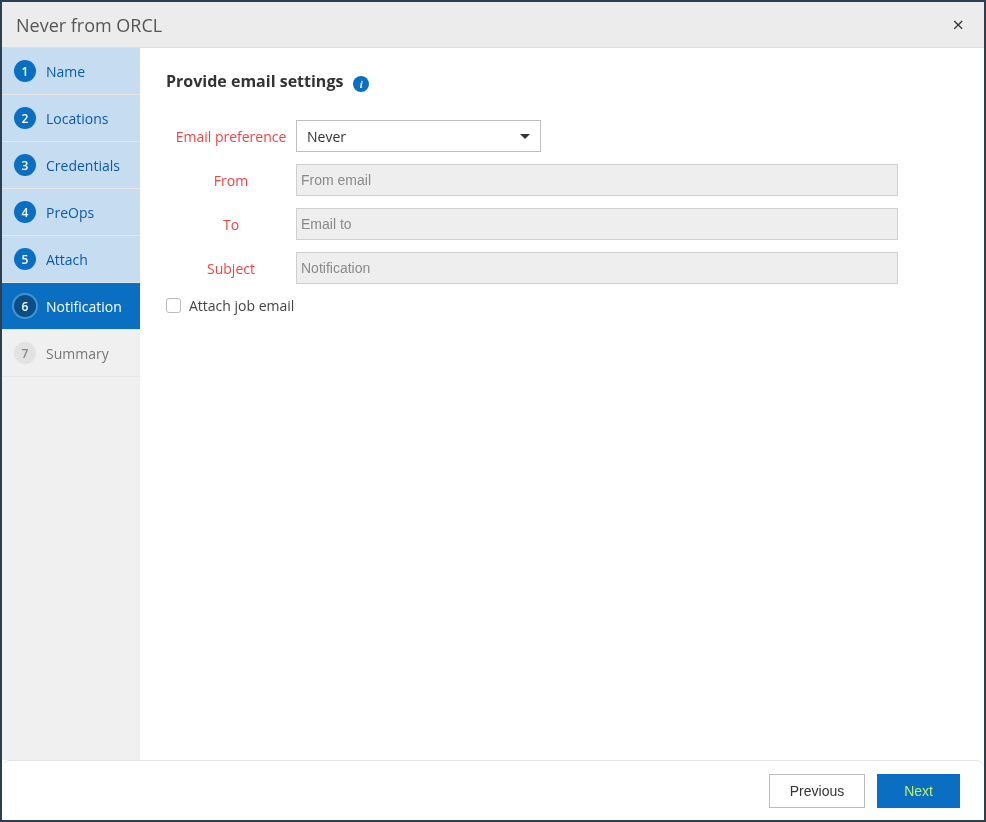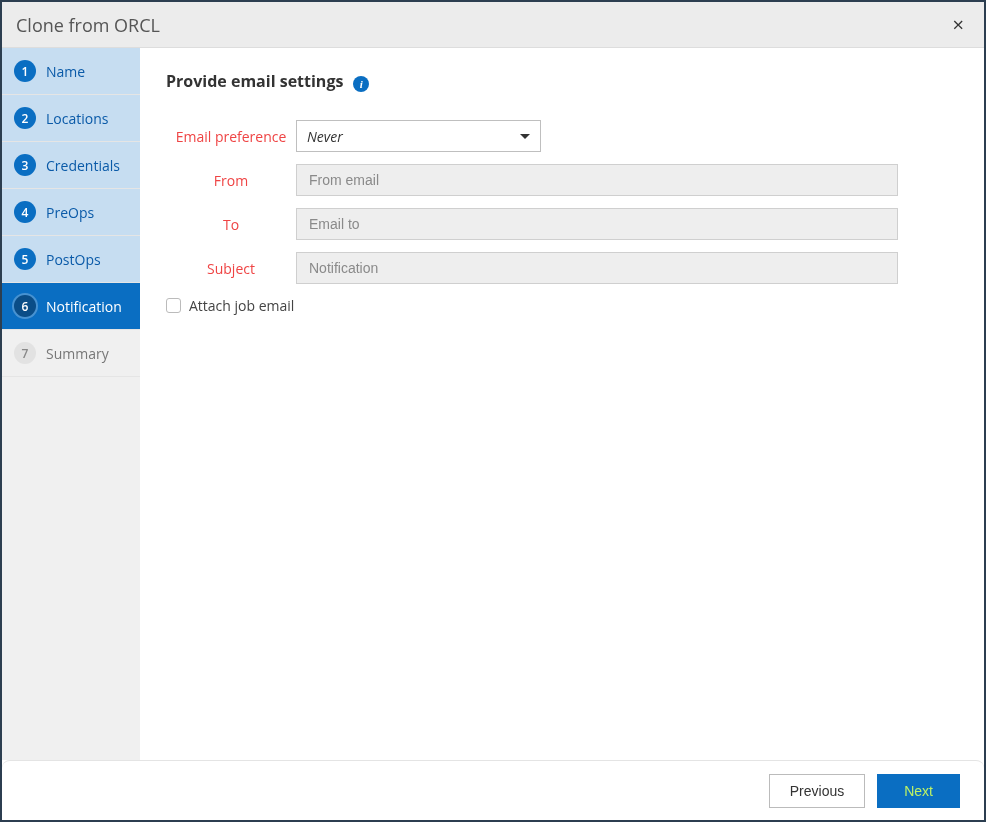--- a/index.html
+++ b/index.html
@@ -141,35 +141,34 @@
       width: 245px;
       height: 32px;
       border: 1px solid #bfbfbf;
       display: flex;
       align-items: center;
       padding: 0 10px;
       justify-content: space-between;
       cursor: pointer;
       background: #fff;
       font-size: 14px;
-      font-style: italic;
     }
     .caret {
       width: 0; height: 0;
       border-left: 5px solid transparent;
       border-right: 5px solid transparent;
       border-top: 5px solid #333;
     }
     input.text-input {
       width: 100%;
       max-width: 602px;
       height: 32px;
       border: 1px solid #cfcfcf;
       background: #eeeeee;
-      padding: 0 12px;
+      padding: 0 4px;
       font-size: 14px;
       color: #333;
     }
     input.text-input::placeholder { color: #8a8a8a; }
     .checkbox-row {
       display: flex;
       align-items: center;
       margin-top: 4px;
     }
     .cbox {
@@ -208,21 +207,21 @@
       border-color: #0a6ec2;
       padding: 0 26px;
     }
   </style>
 </head>
 <body>
 
 <div class="dialog">
 
   <div class="title-bar">
-    <h1>Clone from ORCL</h1>
+    <h1>Never from ORCL</h1>
     <span class="close-btn">×</span>
   </div>
 
   <div class="body">
 
     <nav class="sidebar" id="sidebar">
         <div class="step done">
           <div class="circle">1</div>
           <span>Name</span>
         </div>
@@ -233,21 +232,21 @@
         <div class="step done">
           <div class="circle">3</div>
           <span>Credentials</span>
         </div>
         <div class="step done">
           <div class="circle">4</div>
           <span>PreOps</span>
         </div>
         <div class="step done">
           <div class="circle">5</div>
-          <span>PostOps</span>
+          <span>Attach</span>
         </div>
         <div class="step active">
           <div class="circle">6</div>
           <span>Notification</span>
         </div>
         <div class="step future">
           <div class="circle">7</div>
           <span>Summary</span>
         </div>
       </nav>

